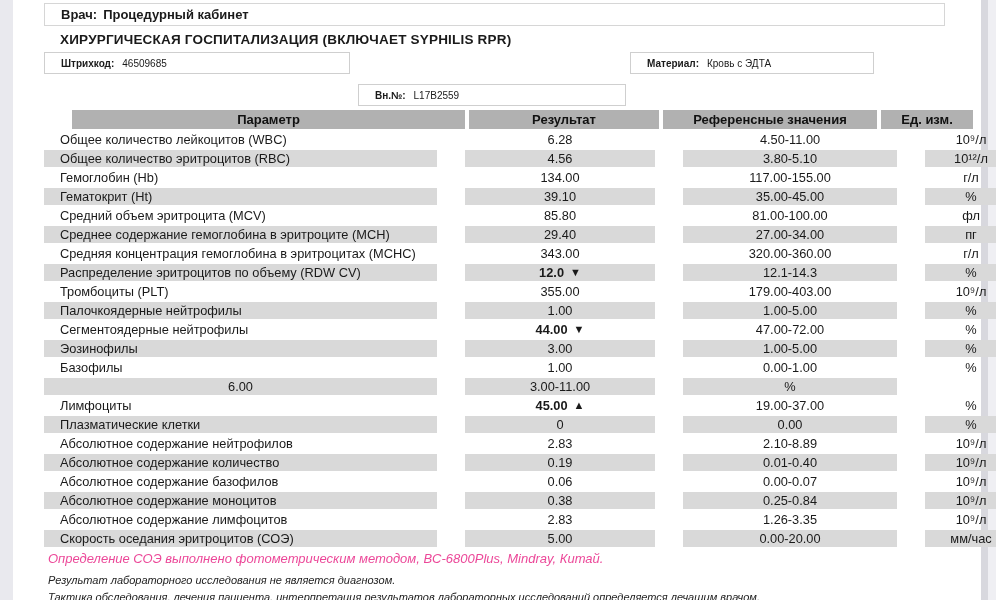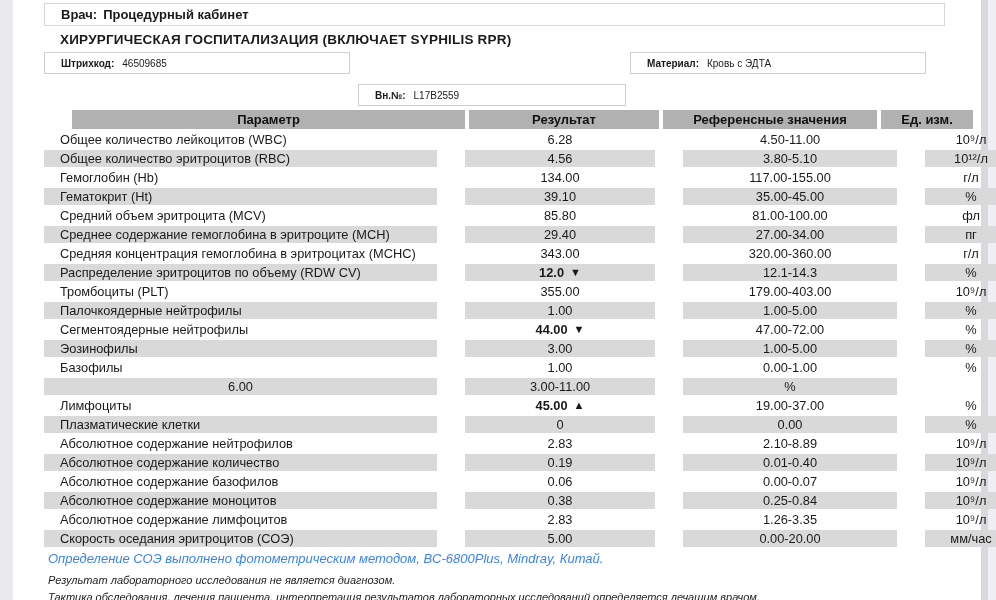--- a/index.html
+++ b/index.html
@@ -22,21 +22,21 @@
   .title { font-size:13.5px; font-weight:bold; padding-left:16px; height:15px; line-height:15px; margin-bottom:5px; letter-spacing:0.2px; }
 
   .info-row { display:flex; margin-bottom:4px; }
   .info-box {
     border:1.5px solid #cfcfcf; height:22px; display:flex; align-items:center;
     padding-left:16px; font-size:10px; background:#fff;
   }
   .info-box .lbl { font-weight:bold; margin-right:8px; }
   .box-barcode { width:306px; margin-right:8px; }
   .box-vn { width:268px; margin-right:4px;margin-top:32px; }
-  .box-material { width:296px; }
+  .box-material { width:244px; }
 
   .t-head, .t-row {
     display:grid;
     grid-template-columns:393px 190px 214px 92px;
     column-gap:4px;
     background:#fff;
   }
   .t-head { margin-bottom:1.5px;padding-left:28px; }
   .t-head > div {
     background:#b1b1b1; height:19px; display:flex; align-items:center; justify-content:center;
@@ -46,21 +46,21 @@
   .t-row > div {
     min-height:17.5px; display:flex; align-items:center; font-size:12.8px;
     line-height:15px; padding:1px 0;
   }
   .t-row.gray > div { background:#d9d9d9; }
   .cell-param { justify-content:flex-start; padding-left:16px !important; padding-right:6px !important; }
   .cell-result, .cell-ref, .cell-unit { justify-content:center; text-align:center; }
   .bold { font-weight:bold; }
   .flag { font-weight:bold; font-size:11px; margin-left:6px; }
 
-  .foot-method { font-size:13px; font-style:italic; margin-top:4px; padding-left:4px; color:#3b82f6; }
+  .foot-method { font-size:13px; font-style:italic; margin-top:4px; padding-left:4px; color:#ec4899; }
   .foot-small { font-size:11px; font-style:italic; margin-top:5px; padding-left:4px; color:#222; }
   .foot-small.first { margin-top:8px; }
 </style>
 </head>
 <body>
 
 <div class="left-strip"></div>
 <div class="right-band"></div>
 <div class="right-strip"></div>
 

